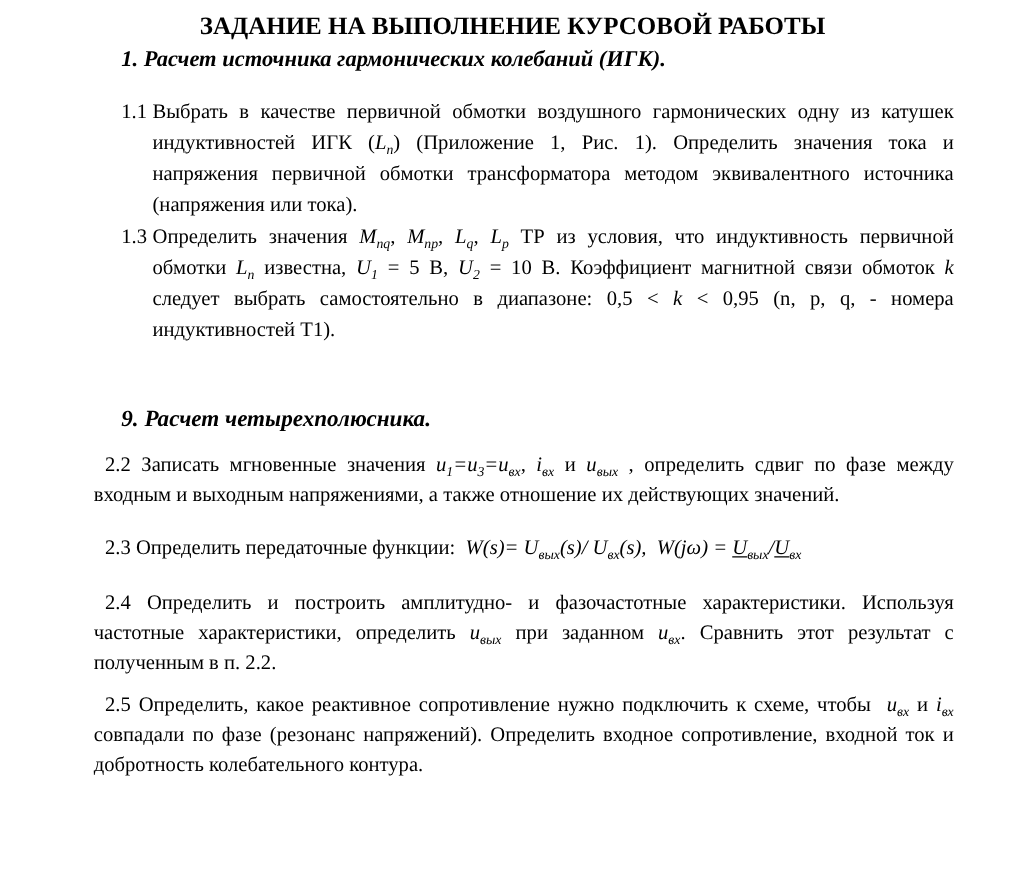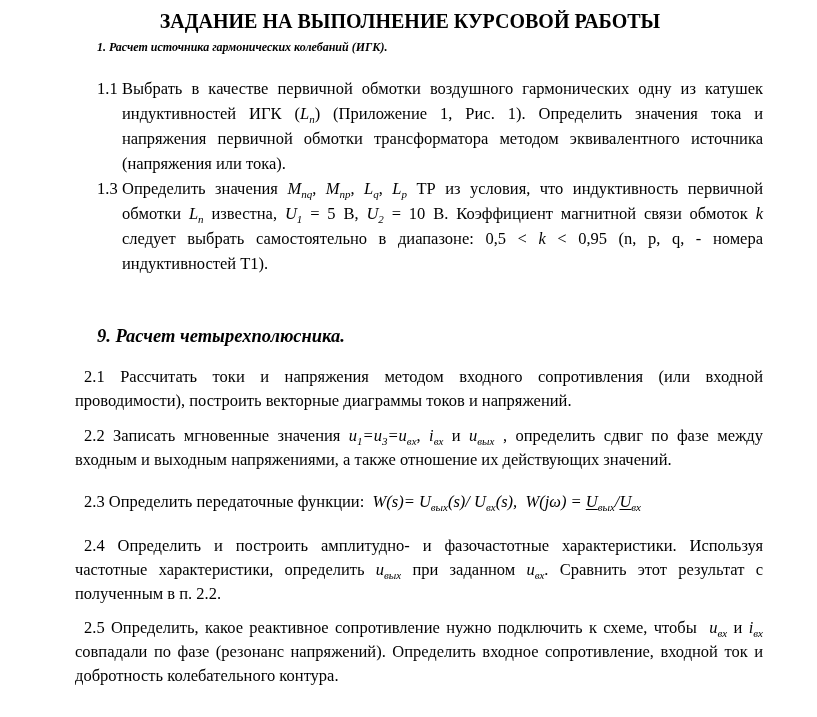--- a/index.html
+++ b/index.html
@@ -20,21 +20,21 @@
   }
   .title {
     font-size: 20px;
     line-height: 26px;
     font-weight: bold;
     text-align: center;
     margin-right: 18px;
     white-space: nowrap;
   }
   .h1 {
-    font-size: 12px;
+    font-size: 18px;
     line-height: 26px;
     font-weight: bold;
     font-style: italic;
     margin-left: 22px;
   }
   .h2 {
     font-size: 18.5px;
     line-height: 26px;
     font-weight: bold;
     font-style: italic;
@@ -99,21 +99,20 @@
 
     <div class="li">
       <span class="num">1.3</span>
       <span><span class="s-t">Определить значения </span><span class="s-i">M</span><span class="s-isub">nq</span><span class="s-t">, </span><span class="s-i">M</span><span class="s-isub">np</span><span class="s-t">, </span><span class="s-i">L</span><span class="s-isub">q</span><span class="s-t">, </span><span class="s-i">L</span><span class="s-isub">p</span><span class="s-t"> ТР из условия, что индуктивность первичной обмотки </span><span class="s-i">L</span><span class="s-isub">n</span><span class="s-t"> известна, </span><span class="s-i">U</span><span class="s-isub">1</span><span class="s-t"> = 5 В, </span><span class="s-i">U</span><span class="s-isub">2</span><span class="s-t"> = 10 В. Коэффициент магнитной связи обмоток </span><span class="s-i">k</span><span class="s-t"> следует выбрать самостоятельно в диапазоне: 0,5 &lt; </span><span class="s-i">k</span><span class="s-t"> &lt; 0,95 (n, p, q, - номера индуктивностей Т1).</span></span>
     </div>
 
   </div>
 
   <div class="h2">9. Расчет четырехполюсника.</div>
 
-  <p class="para p21"><span class="s-t">2.1 Рассчитать токи и напряжения методом входного сопротивления (или входной проводимости), построить векторные диаграммы токов и напряжений.</span></p>
 
   <p class="para p22"><span class="s-t">2.2 Записать мгновенные значения </span><span class="s-i">u</span><span class="s-isub">1</span><span class="s-i">=</span><span class="s-i">u</span><span class="s-isub">3</span><span class="s-i">=</span><span class="s-i">u</span><span class="s-isub">вх</span><span class="s-t">, </span><span class="s-i">i</span><span class="s-isub">вх</span><span class="s-t"> и </span><span class="s-i">u</span><span class="s-isub">вых</span><span class="s-t"> , определить сдвиг по фазе между входным и выходным напряжениями, а также отношение их действующих значений.</span></p>
 
   <p class="para p23"><span class="s-t">2.3 Определить передаточные функции:&nbsp; </span><span class="s-i">W(s)= U</span><span class="s-isub">вых</span><span class="s-i">(s)/ U</span><span class="s-isub">вх</span><span class="s-i">(s),&nbsp; W(jω) = </span><span class="s-iu">U</span><span class="s-isub">вых</span><span class="s-i">/</span><span class="s-iu">U</span><span class="s-isub">вх</span></p>
 
   <p class="para p24"><span class="s-t">2.4 Определить и построить амплитудно- и фазочастотные характеристики. Используя частотные характеристики, определить </span><span class="s-i">u</span><span class="s-isub">вых</span><span class="s-t"> при заданном </span><span class="s-i">u</span><span class="s-isub">вх</span><span class="s-t">. Сравнить этот результат с полученным в п. 2.2.</span></p>
 
   <p class="para p25"><span class="s-t">2.5 Определить, какое реактивное сопротивление нужно подключить к схеме, чтобы&nbsp; </span><span class="s-i">u</span><span class="s-isub">вх</span><span class="s-t"> и </span><span class="s-i">i</span><span class="s-isub">вх</span><span class="s-t"> совпадали по фазе (резонанс напряжений). Определить входное сопротивление, входной ток и добротность колебательного контура.</span></p>
 
 </div>

